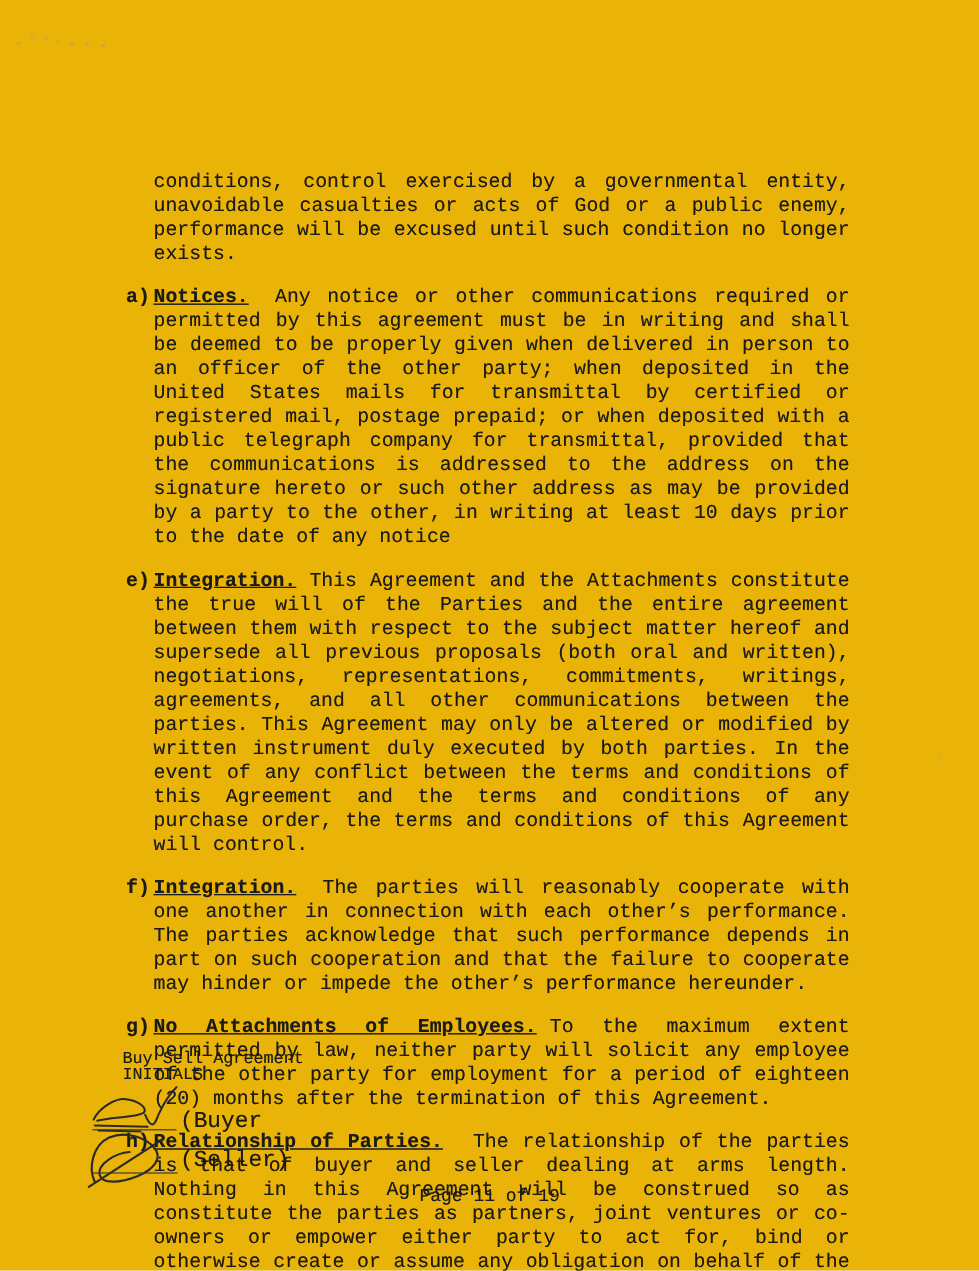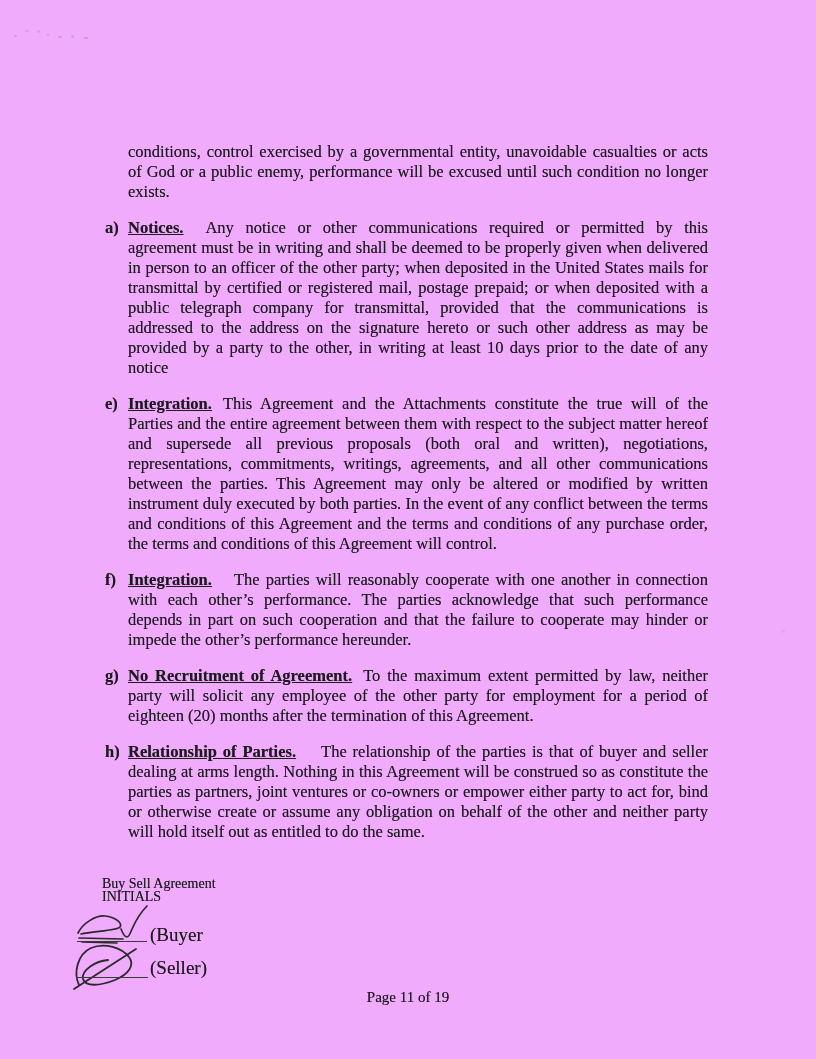--- a/index.html
+++ b/index.html
@@ -1,22 +1,22 @@
 <!DOCTYPE html>
 <html><head>
 <meta charset="utf-8">
 <style>
   html, body { margin: 0; padding: 0; background: #ffffff; }
   .page {
     position: relative;
     width: 816px;
     height: 1059px;
-    background: #f0abfc;
+    background: #eab308;
     overflow: hidden;
-    font-family: Liberation Serif, serif;
+    font-family: Liberation Mono, monospace;
     color: #1b1b1b;
   }
   .content {
     position: absolute;
     left: 105px;
     top: 142px;
     width: 603px;
   }
   .para, .cbody, .marker {
     font-size: 16.5px;
@@ -130,21 +130,21 @@
       <p class="cbody"><span class="cheading gap-md">Integration.</span><span>This Agreement and the Attachments constitute the true will of the Parties and the entire agreement between them with respect to the subject matter hereof and supersede all previous proposals (both oral and written), negotiations, representations, commitments, writings, agreements, and all other communications between the parties. This Agreement may only be altered or modified by written instrument duly executed by both parties. In the event of any conflict between the terms and conditions of this Agreement and the terms and conditions of any purchase order, the terms and conditions of this Agreement will control.</span></p>
     </div>
 
     <div class="clause">
       <span class="marker">f)</span>
       <p class="cbody"><span class="cheading gap-lg">Integration.</span><span>The parties will reasonably cooperate with one another in connection with each other’s performance.  The parties acknowledge that such performance depends in part on such cooperation and that the failure to cooperate may hinder or impede the other’s performance hereunder.</span></p>
     </div>
 
     <div class="clause">
       <span class="marker">g)</span>
-      <p class="cbody"><span class="cheading gap-md">No Recruitment of Agreement.</span><span>To the maximum extent permitted by law, neither party will solicit any employee of the other party for employment for a period of eighteen (20) months after the termination of this Agreement.</span></p>
+      <p class="cbody"><span class="cheading gap-md">No Attachments of Employees.</span><span>To the maximum extent permitted by law, neither party will solicit any employee of the other party for employment for a period of eighteen (20) months after the termination of this Agreement.</span></p>
     </div>
 
     <div class="clause">
       <span class="marker">h)</span>
       <p class="cbody"><span class="cheading gap-sm">Relationship of Parties.</span><span>The relationship of the parties is that of buyer and seller dealing at arms length. Nothing in this Agreement will be construed so as constitute the parties as partners, joint ventures or co-owners or empower either party to act for, bind or otherwise create or assume any obligation on behalf of the other and neither party will hold itself out as entitled to do the same.</span></p>
     </div>
 
   </div>
 
   <div class="footer-block">

